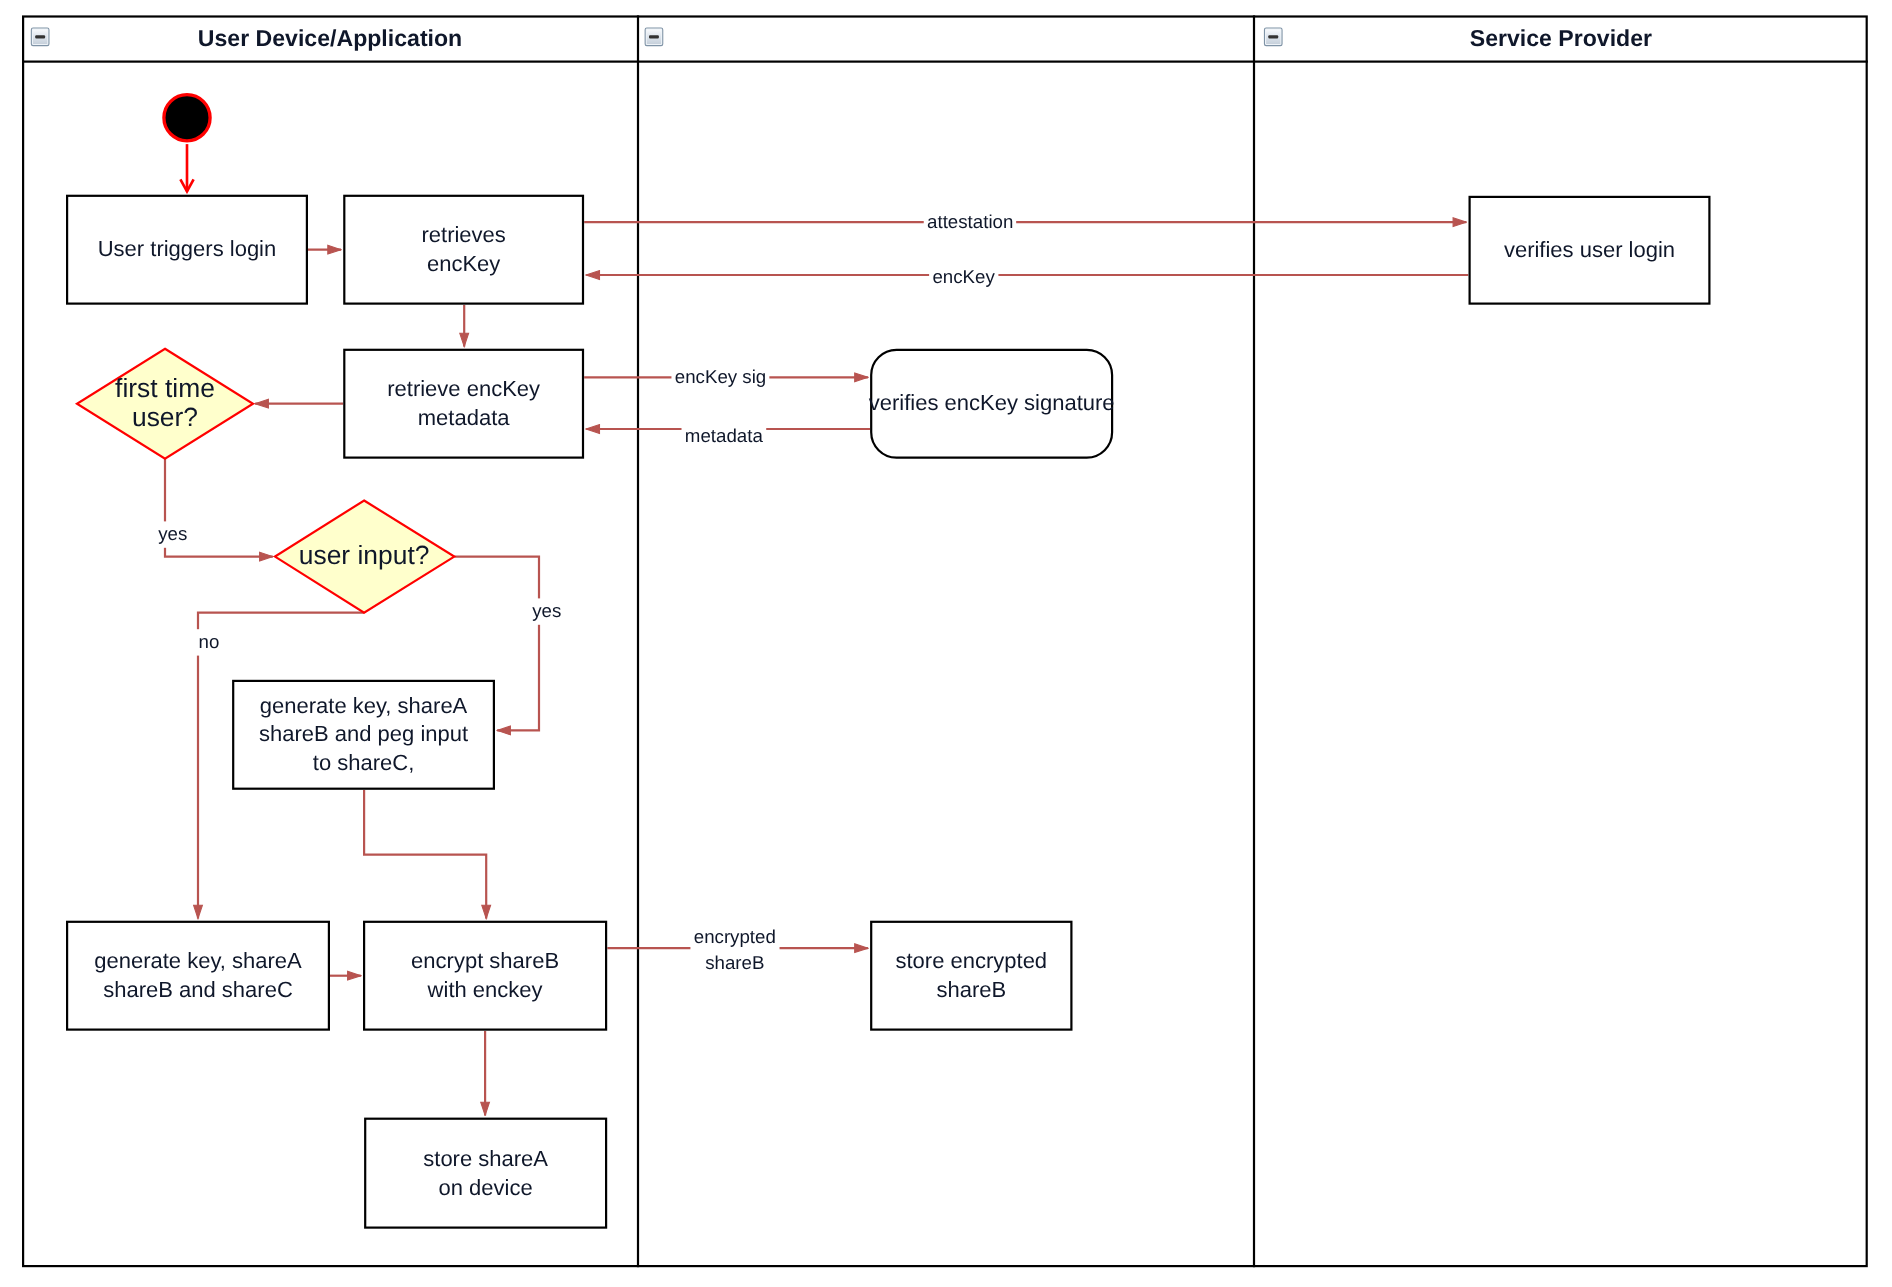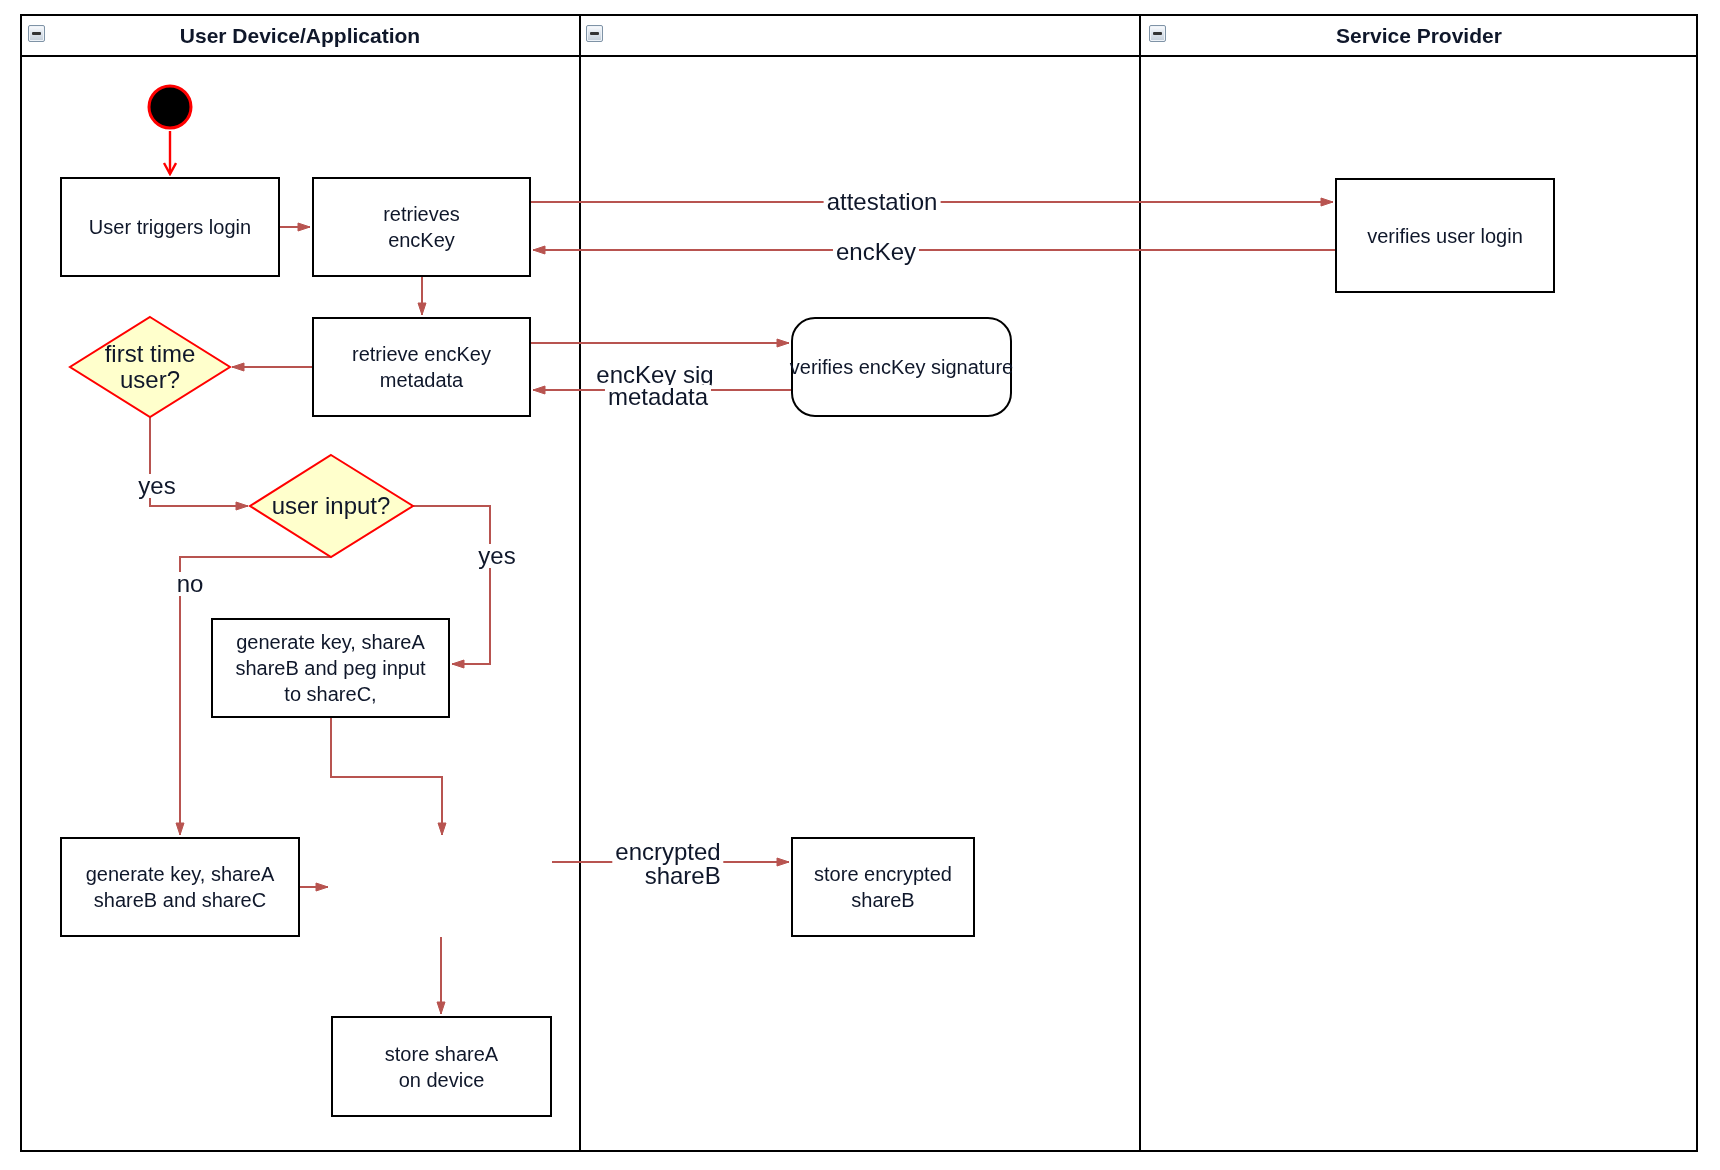--- a/index.html
+++ b/index.html
@@ -43,21 +43,21 @@
     text-align:center;font-size:20px;line-height:26px;white-space:pre;
   }
   .diamond-label{
     position:absolute;display:flex;align-items:center;justify-content:center;
     text-align:center;font-size:24px;line-height:26px;white-space:pre;
     background:transparent;pointer-events:none;
   }
   .elabel{
     position:absolute;transform:translate(-50%,-50%);
     background:#ffffff;padding:0 3px;
-    font-size:24px;line-height:24px;white-space:pre;text-align:right;
+    font-size:17px;line-height:24px;white-space:pre;text-align:center;
   }
 </style>
 </head>
 <body>
 
 <div id="canvas">
 
   <div class="frame"></div>
   <div class="header-sep"></div>
   <div class="lane-divider" style="left:579px;"></div>
@@ -111,34 +111,36 @@
   <div class="node" style="left:60px;top:177px;width:220px;height:100px;">User triggers login</div>
   <div class="node" style="left:312px;top:177px;width:219px;height:100px;">retrieves
 encKey</div>
   <div class="node" style="left:312px;top:317px;width:219px;height:100px;">retrieve encKey
 metadata</div>
   <div class="node" style="left:211px;top:618px;width:239px;height:100px;">generate key, shareA
 shareB and peg input
 to shareC,</div>
   <div class="node" style="left:60px;top:837px;width:240px;height:100px;">generate key, shareA
 shareB and shareC</div>
+  <div class="node" style="left:330px;top:837px;width:222px;height:100px;">encrypt shareB
+with enckey</div>
   <div class="node" style="left:331px;top:1016px;width:221px;height:101px;">store shareA
 on device</div>
   <div class="node" style="left:791px;top:317px;width:221px;height:100px;border-radius:24px;">verifies encKey signature</div>
   <div class="node" style="left:791px;top:837px;width:184px;height:100px;">store encrypted
 shareB</div>
-  <div class="node" style="left:1335px;top:178px;width:220px;height:115px;">verifies user login</div>
+  <div class="node" style="left:1335px;top:178px;width:220px;height:99px;">verifies user login</div>
 
   <div class="diamond-label" style="left:70px;top:317px;width:160px;height:100px;">first time
 user?</div>
   <div class="diamond-label" style="left:251px;top:456px;width:160px;height:100px;">user input?</div>
 
   <div class="elabel" style="left:882px;top:202px;">attestation</div>
   <div class="elabel" style="left:876px;top:252px;">encKey</div>
-  <div class="elabel" style="left:655px;top:343px;margin-top:32px;">encKey sig</div>
+  <div class="elabel" style="left:655px;top:343px;">encKey sig</div>
   <div class="elabel" style="left:658px;top:397px;">metadata</div>
   <div class="elabel" style="left:668px;top:864px;">encrypted
 shareB</div>
   <div class="elabel" style="left:157px;top:486px;">yes</div>
   <div class="elabel" style="left:190px;top:584px;">no</div>
   <div class="elabel" style="left:497px;top:556px;">yes</div>
 
 </div>
 
 </body></html>

